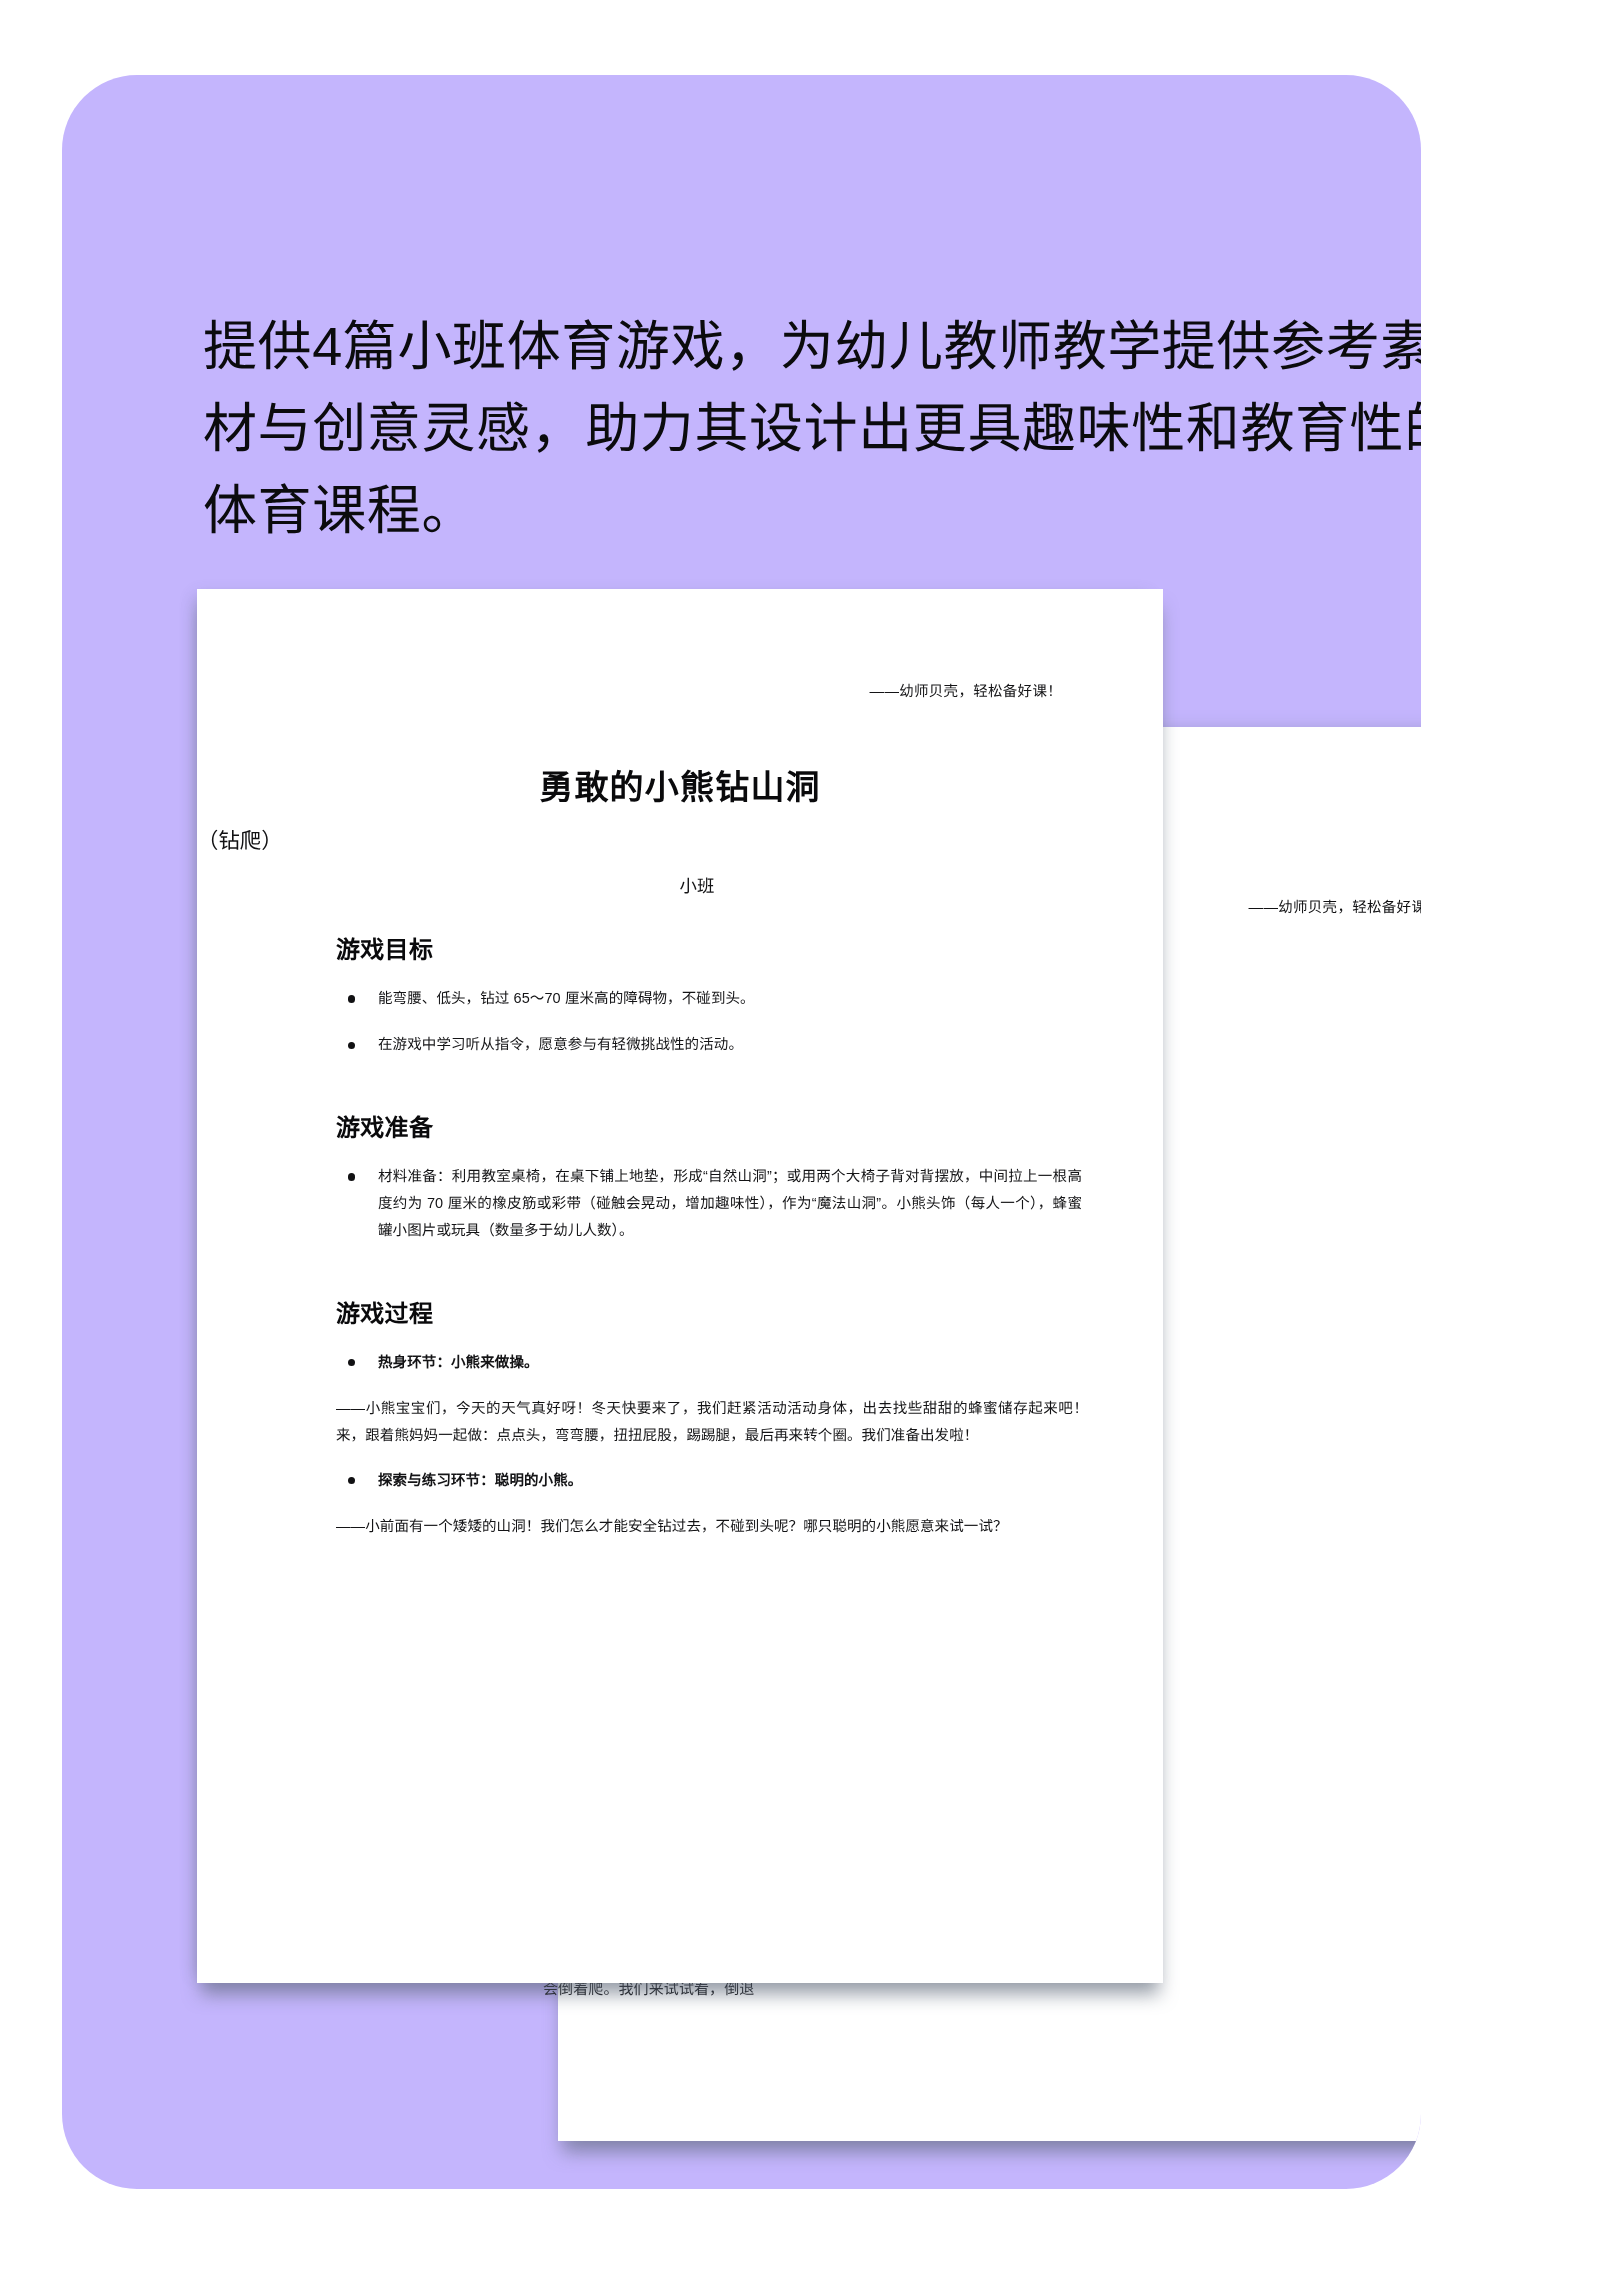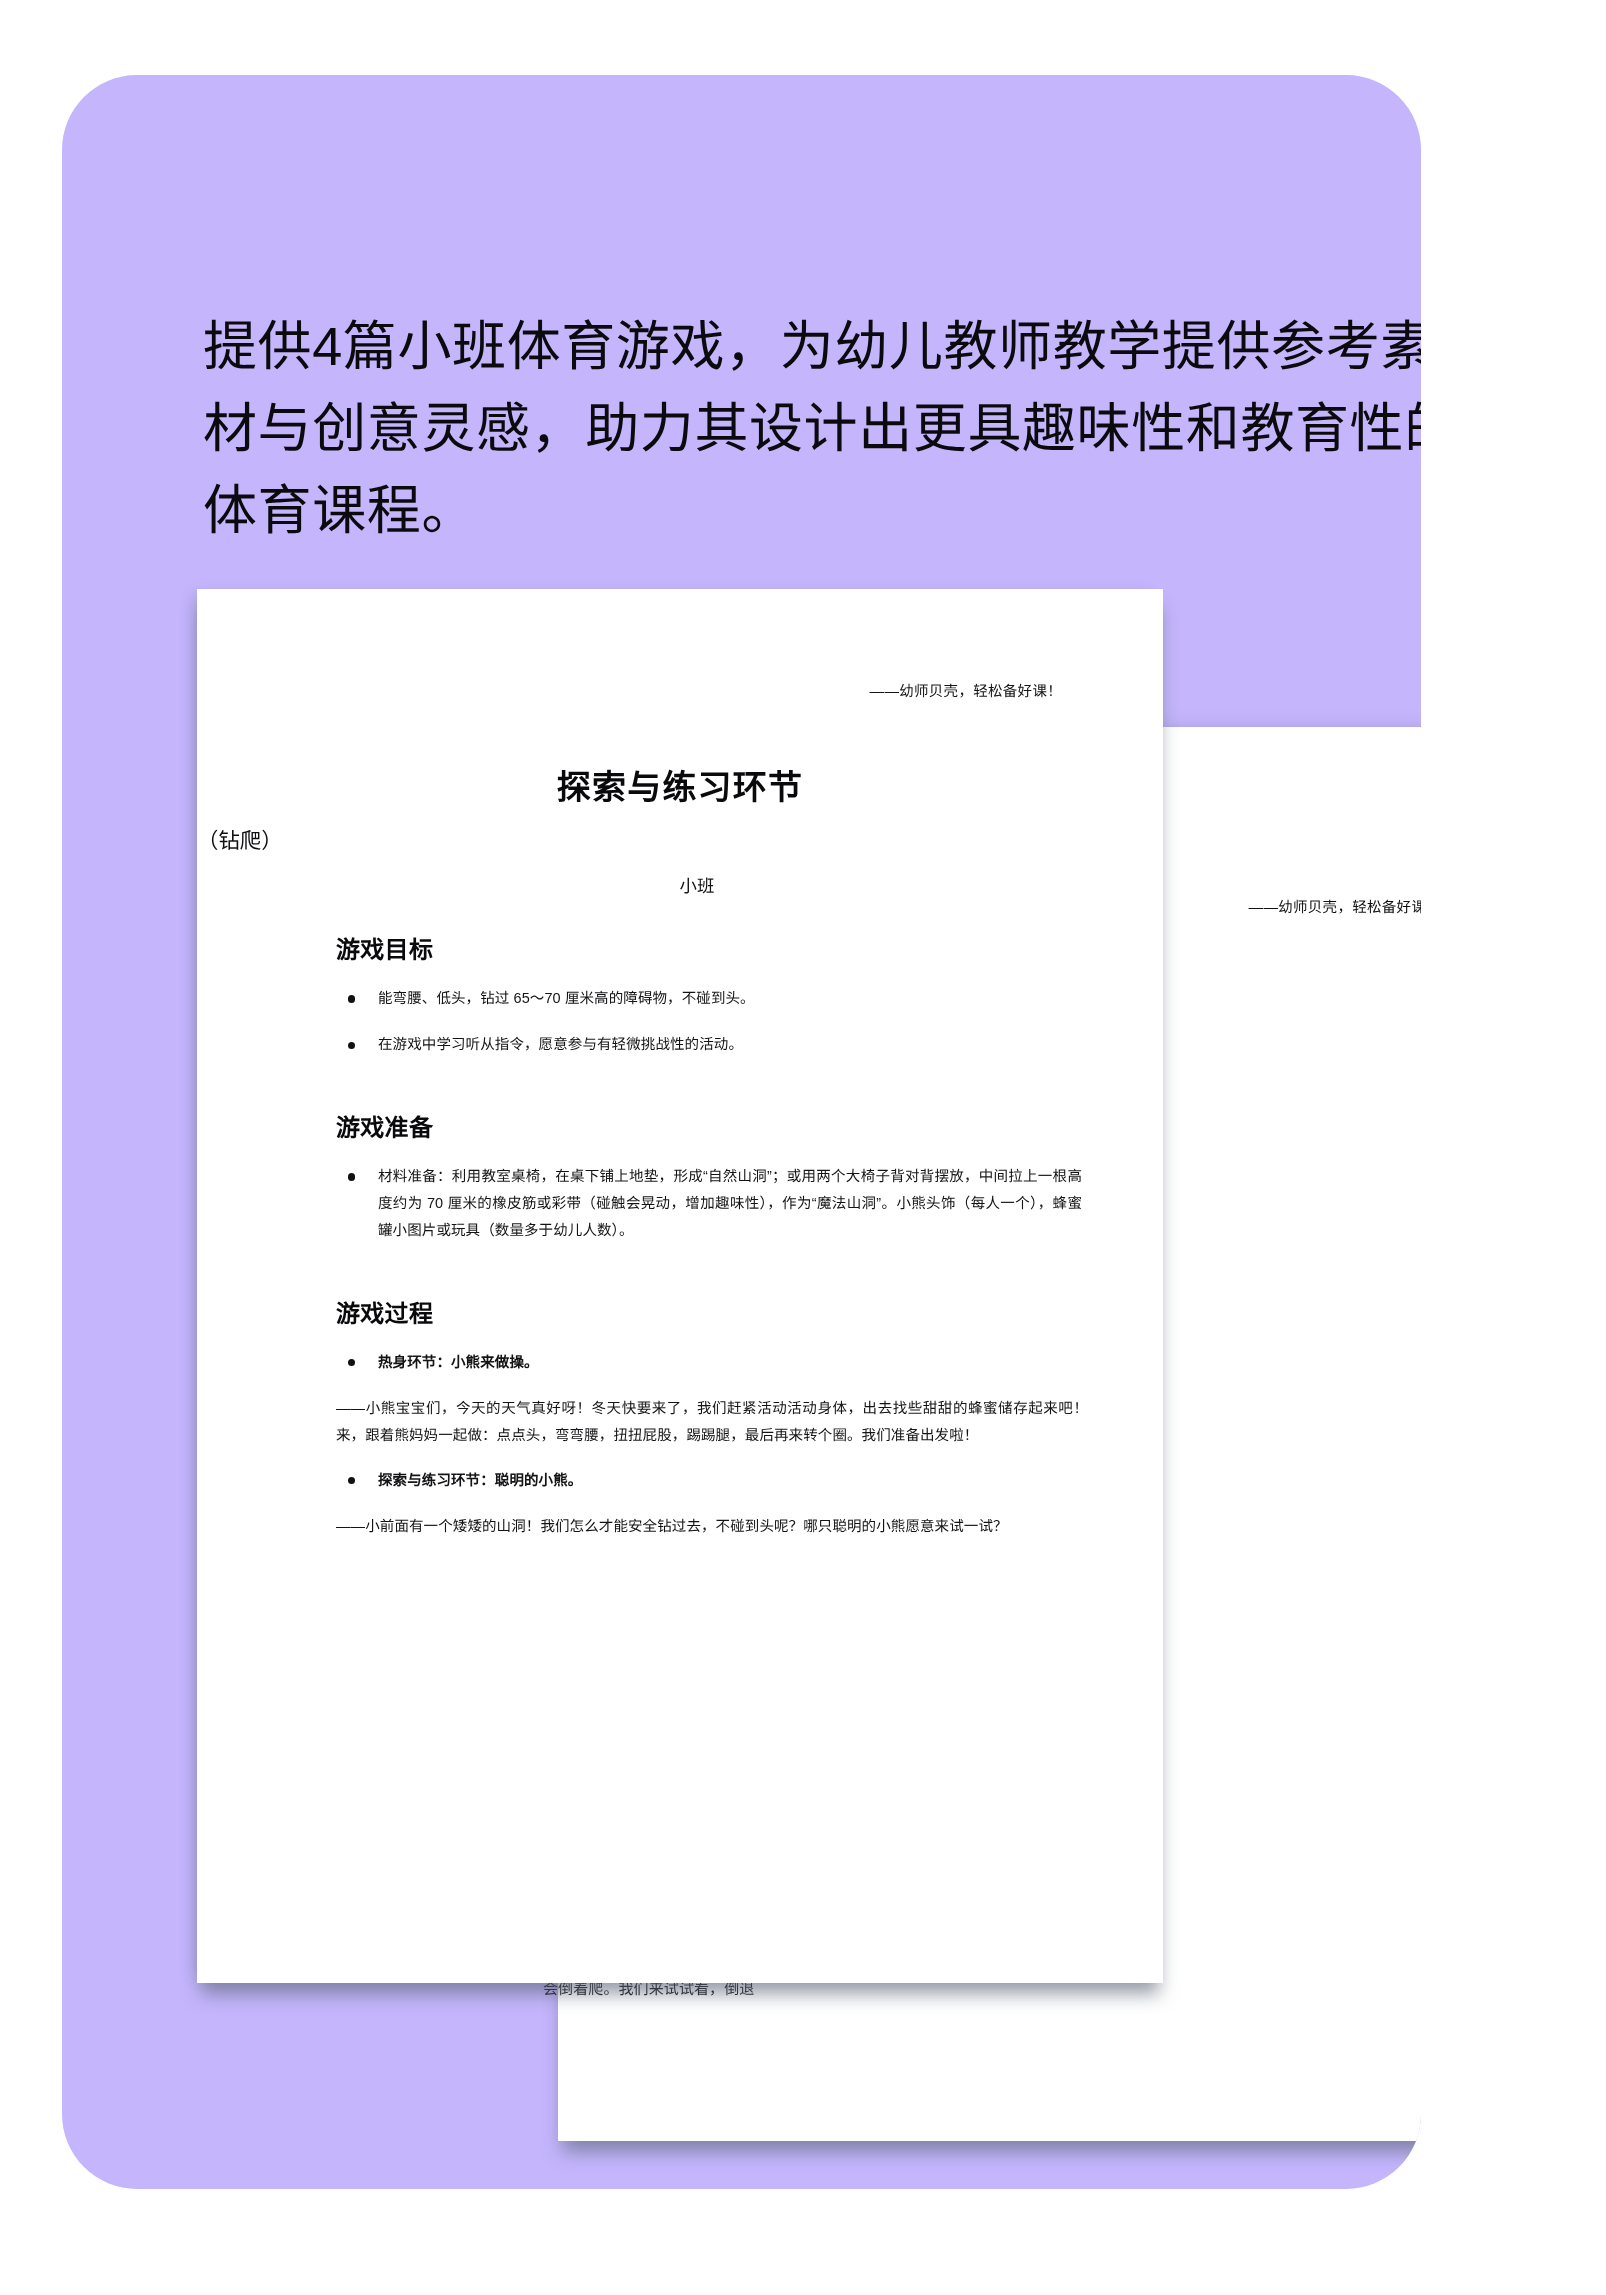--- a/index.html
+++ b/index.html
@@ -179,21 +179,21 @@
 
       <div class="frag" style="top:1248px; left:-15px;">会倒着爬。我们来试试看，倒退</div>
     </div>
   </div>
 
   <div class="sheet sheet-front">
     <div class="p1">
 
       <div class="tagline">——幼师贝壳，轻松备好课！</div>
 
-      <div class="doc-title">探索与练习环节</div>
+      <div class="doc-title">勇敢的小熊钻山洞</div>
 
       <div class="doc-sub">（钻爬）</div>
 
       <div class="doc-grade">小班</div>
 
       <div class="body-area">
 
         <h3 class="sec-h">游戏目标</h3>
         <ul class="blist">
           <li>能弯腰、低头，钻过 65～70 厘米高的障碍物，不碰到头。</li>

